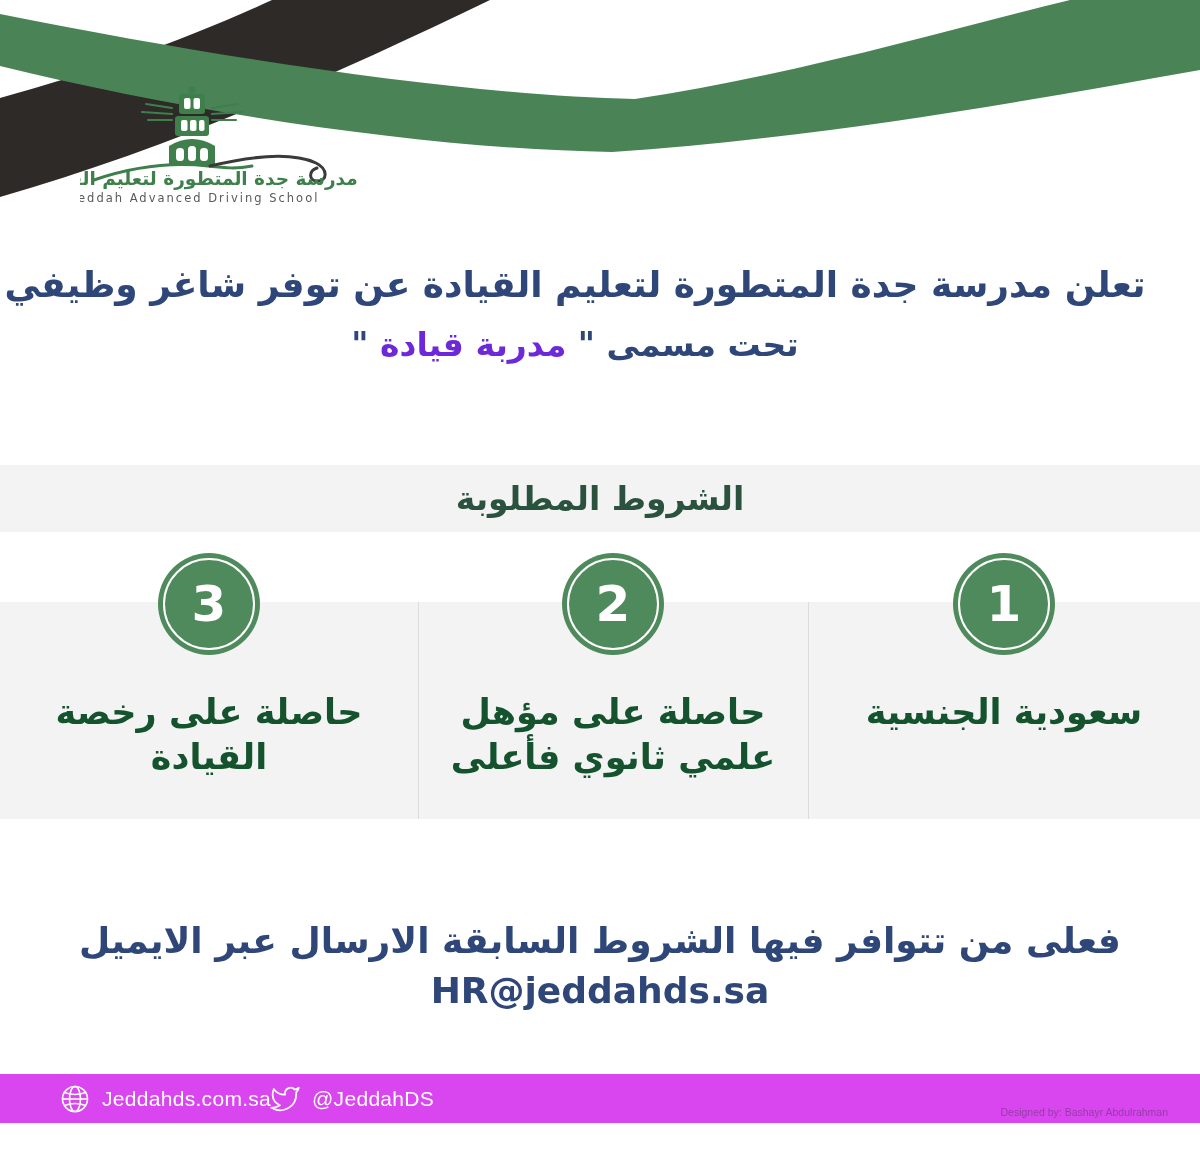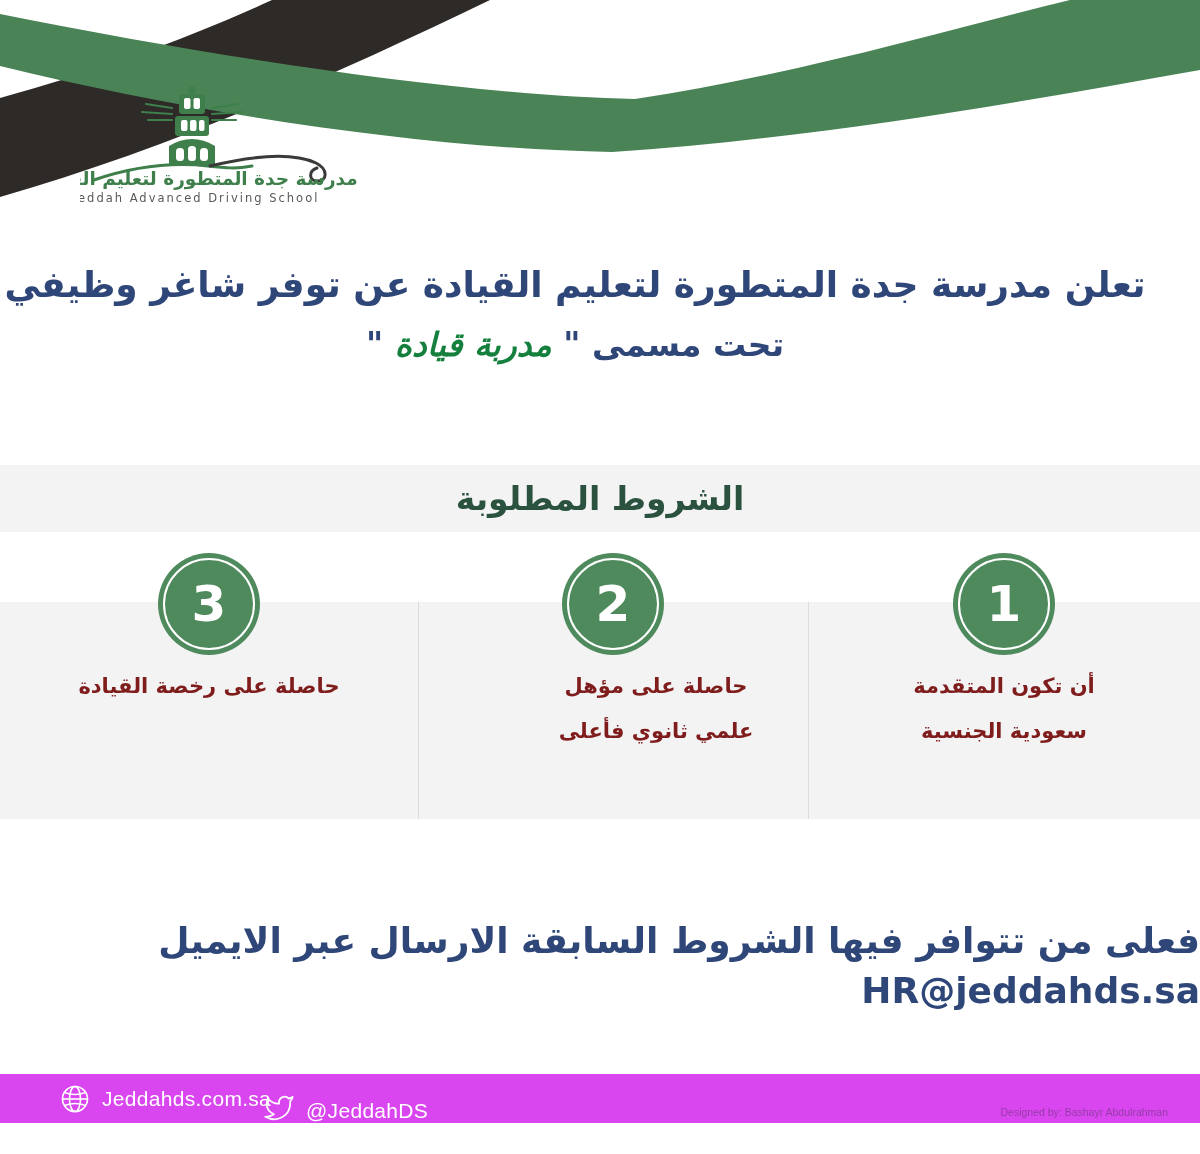--- a/index.html
+++ b/index.html
@@ -13,21 +13,21 @@
   
   .logo{position:absolute;left:80px;top:84px;width:310px;height:124px;}
   .logo svg{display:block;}
   
   .headline{
     position:absolute;top:258px;left:0;width:1150px;text-align:center;direction:rtl;
     color:#2e4678;font-weight:bold;
   }
   .headline .line1{font-size:36px;line-height:54px;white-space:nowrap;}
   .headline .line2{font-size:33px;line-height:50px;margin-top:8px;}
-  .headline .hl-green{color:#15803d;font-style:italic;}
+  .headline .hl-green{color:#6d28d9;}
   
   .band-title{
     position:absolute;top:465px;left:0;width:1200px;height:67px;background:#f3f3f4;
     display:flex;align-items:center;justify-content:center;
   }
   .band-title .t{font-size:33px;font-weight:bold;color:#2a523f;direction:rtl;}
   
   .req-band{position:absolute;top:602px;left:0;width:1200px;height:217px;background:#f3f3f4;}
   .divider{position:absolute;top:602px;width:1px;height:217px;background:#dcdcdc;}
   .divider.d1{left:808px;}
@@ -35,39 +35,39 @@
   .num-circle{
     position:absolute;top:553px;width:102px;height:102px;border-radius:50%;
     background:#4e8a5c;display:flex;align-items:center;justify-content:center;
   }
   .num-circle::after{content:"";position:absolute;inset:5px;border:2.5px solid #ffffff;border-radius:50%;}
   .num-circle .num{color:#ffffff;font-size:50px;font-weight:bold;line-height:1;}
   .num-circle.c1{left:953px;}
   .num-circle.c2{left:562px;}
   .num-circle.c3{left:158px;}
   .req-text{
-    position:absolute;top:664px;text-align:center;direction:rtl;
-    color:#7f1d1d;font-size:21px;font-weight:bold;line-height:45px;
+    position:absolute;top:690px;text-align:center;direction:rtl;
+    color:#14532d;font-size:35px;font-weight:bold;line-height:45px;
   }
   .req-text.r1{left:808px;width:392px;}
-  .req-text.r2{left:418px;width:390px;padding-left:43px;}
+  .req-text.r2{left:418px;width:390px;}
   .req-text.r3{left:0px;width:418px;}
   
   .apply{
-    position:absolute;top:916px;left:0;width:1200px;text-align:right;direction:rtl;
+    position:absolute;top:916px;left:0;width:1200px;text-align:center;direction:rtl;
     color:#2e4678;font-size:36px;font-weight:bold;line-height:50px;
   }
   
   .footer{
     position:absolute;top:1074px;left:0;width:1200px;height:49px;background:#d946ef;
     color:#ffffff;
   }
   .footer .item{position:absolute;top:0;height:49px;display:flex;align-items:center;gap:12px;}
   .footer .site{left:60px;}
-  .footer .tw{left:264px;align-items:flex-end;}
+  .footer .tw{left:270px;}
   .footer .label{font-size:21px;letter-spacing:.3px;font-family:"Liberation Sans","DejaVu Sans",sans-serif;}
   .footer .credit{
     position:absolute;right:32px;bottom:5px;font-size:10.5px;
     color:rgba(15,40,28,0.35);font-family:"Liberation Sans","DejaVu Sans",sans-serif;
   }
 </style>
 </head>
 <body>
 
 <div class="canvas">
@@ -129,21 +129,20 @@
     <span class="num">1</span>
   </div>
   <div class="num-circle c2">
     <span class="num">2</span>
   </div>
   <div class="num-circle c3">
     <span class="num">3</span>
   </div>
 
   <div class="req-text r1">
-    <div>أن تكون المتقدمة</div>
     <div>سعودية الجنسية</div>
   </div>
   <div class="req-text r2">
     <div>حاصلة على مؤهل</div>
     <div>علمي ثانوي فأعلى</div>
   </div>
   <div class="req-text r3">
     <div>حاصلة على رخصة القيادة</div>
   </div>
 

